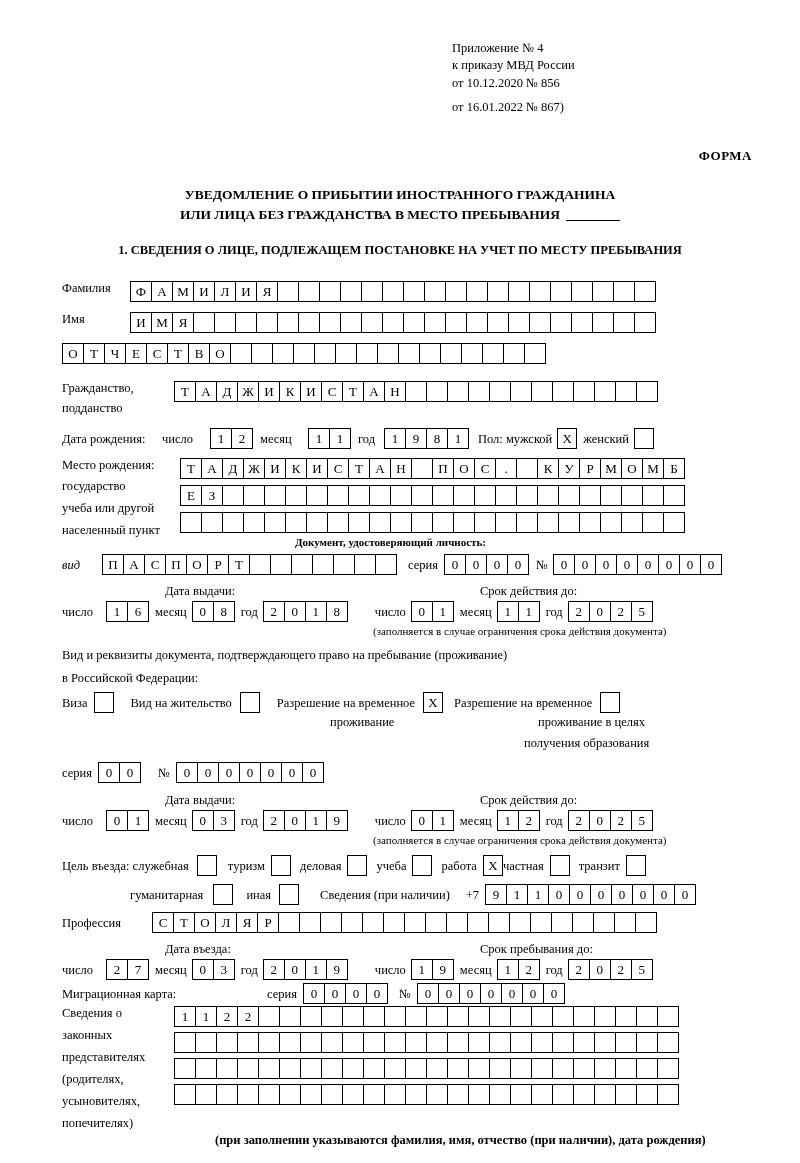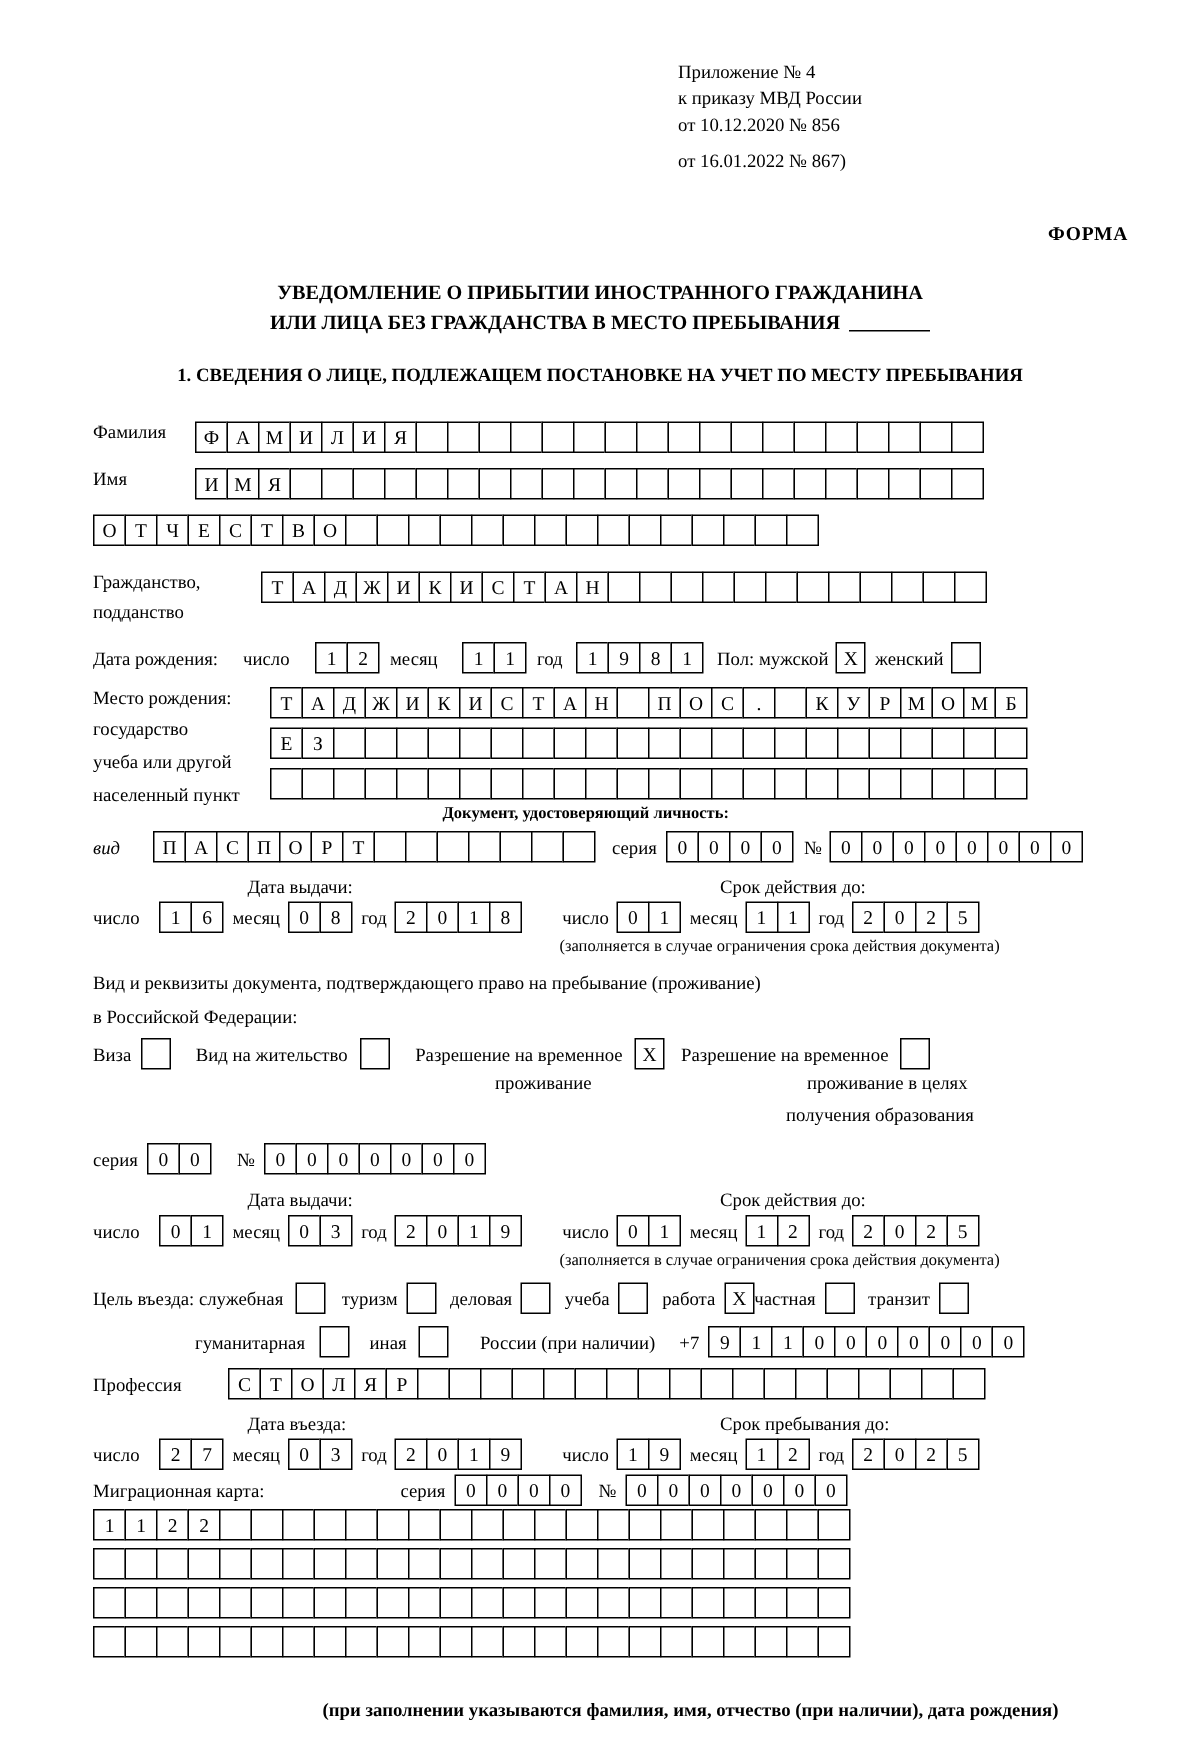--- a/index.html
+++ b/index.html
@@ -513,21 +513,21 @@
 
   <div class="row" style="left:130px;top:884px;align-items:center;">
     <div class="lbl">гуманитарная</div>
     <div class="cells" id="cells-phum" style="margin-left:10px;">
         <div class="cell" style="width: 20px;"></div>
       </div>
     <div class="lbl" style="margin-left:14px;">иная</div>
     <div class="cells" id="cells-poth" style="margin-left:8px;">
         <div class="cell" style="width: 20px;"></div>
       </div>
-    <div class="lbl" style="margin-left:22px;">России (при наличии)</div>
+    <div class="lbl" style="margin-left:22px;">Сведения (при наличии)</div>
     <div class="lbl" style="margin-left:16px;">+7</div>
     <div class="cells" id="cells-phone" style="margin-left:6px;">
         <div class="cell" style="width: 22px;">9</div>
         <div class="cell" style="width: 22px;">1</div>
         <div class="cell" style="width: 22px;">1</div>
         <div class="cell" style="width: 22px;">0</div>
         <div class="cell" style="width: 22px;">0</div>
         <div class="cell" style="width: 22px;">0</div>
         <div class="cell" style="width: 22px;">0</div>
         <div class="cell" style="width: 22px;">0</div>
@@ -621,20 +621,28 @@
         <div class="cell" style="width: 22px;">0</div>
         <div class="cell" style="width: 22px;">0</div>
         <div class="cell" style="width: 22px;">0</div>
         <div class="cell" style="width: 22px;">0</div>
         <div class="cell" style="width: 22px;">0</div>
         <div class="cell" style="width: 22px;">0</div>
       </div>
   </div>
 
   <div class="row" style="left:62px;top:1006px;">
+    <div style="width:112px;">
+      <div class="lbl">Сведения о</div>
+      <div class="lbl" style="margin-top:8px;">законных</div>
+      <div class="lbl" style="margin-top:8px;">представителях</div>
+      <div class="lbl" style="margin-top:8px;">(родителях,</div>
+      <div class="lbl" style="margin-top:8px;">усыновителях,</div>
+      <div class="lbl" style="margin-top:8px;">попечителях)</div>
+    </div>
     <div>
       <div class="cells" id="cells-lr1">
           <div class="cell" style="width: 22px;">1</div>
           <div class="cell" style="width: 22px;">1</div>
           <div class="cell" style="width: 22px;">2</div>
           <div class="cell" style="width: 22px;">2</div>
           <div class="cell" style="width: 22px;"></div>
           <div class="cell" style="width: 22px;"></div>
           <div class="cell" style="width: 22px;"></div>
           <div class="cell" style="width: 22px;"></div>

